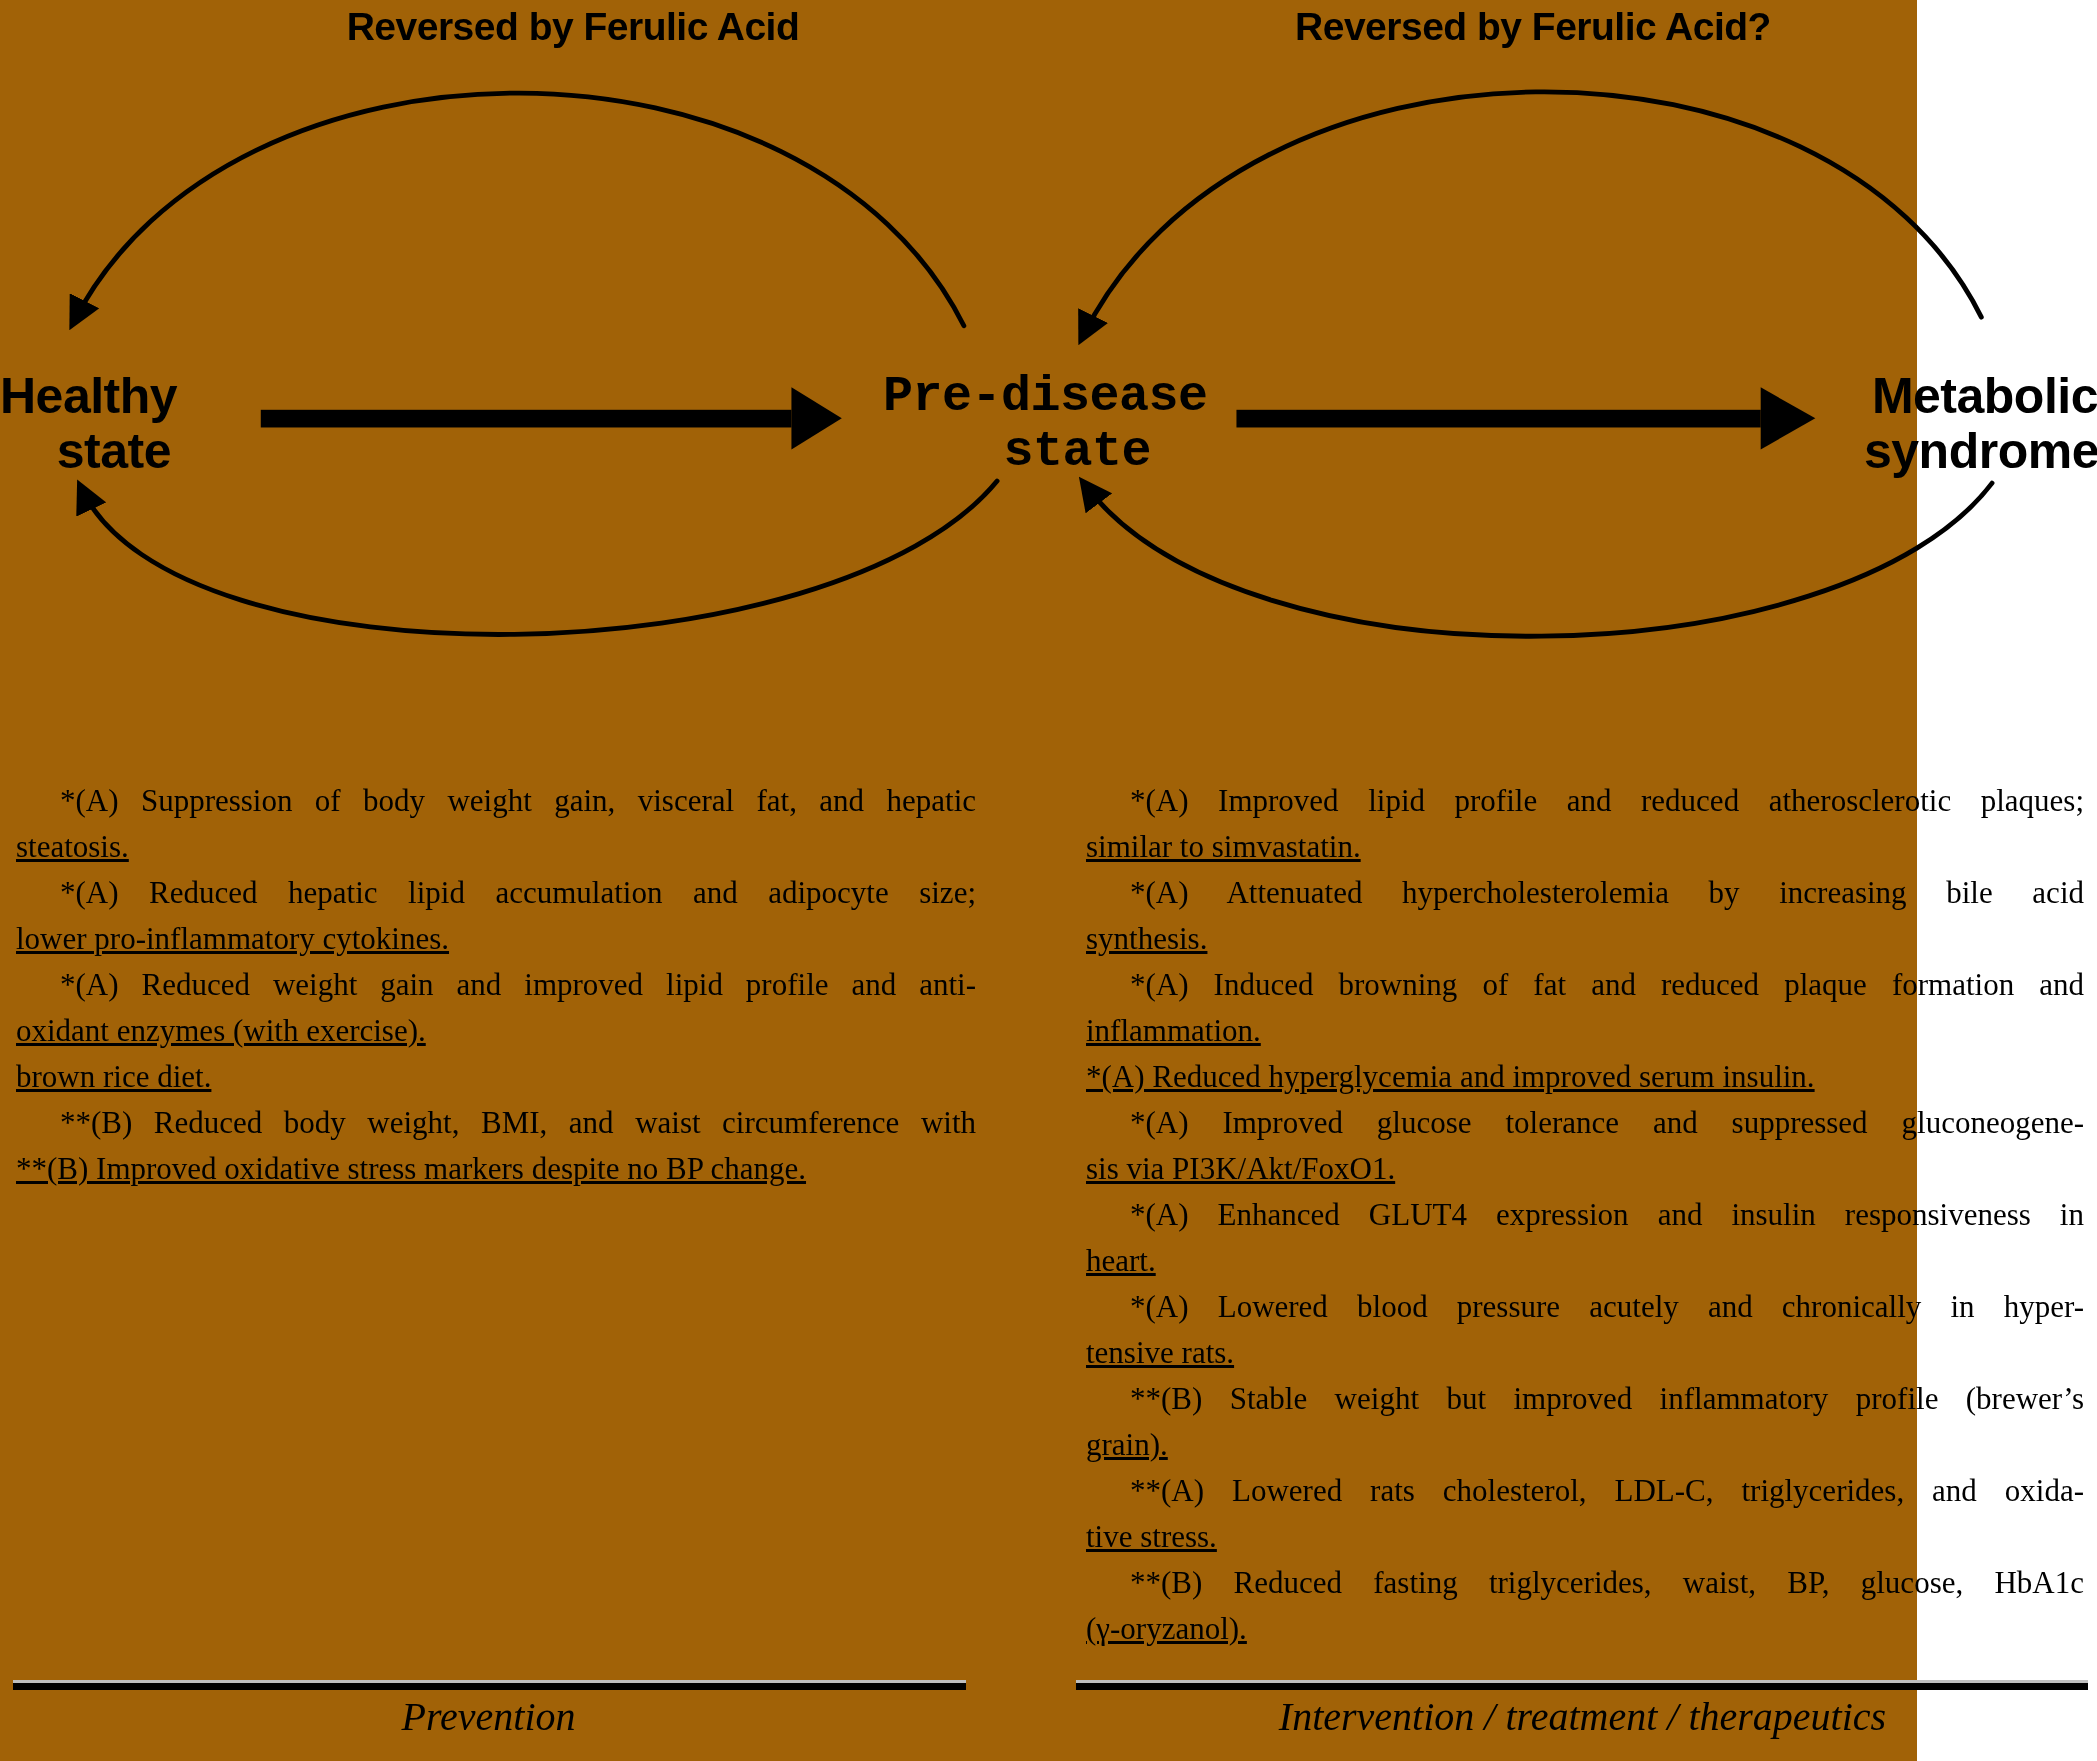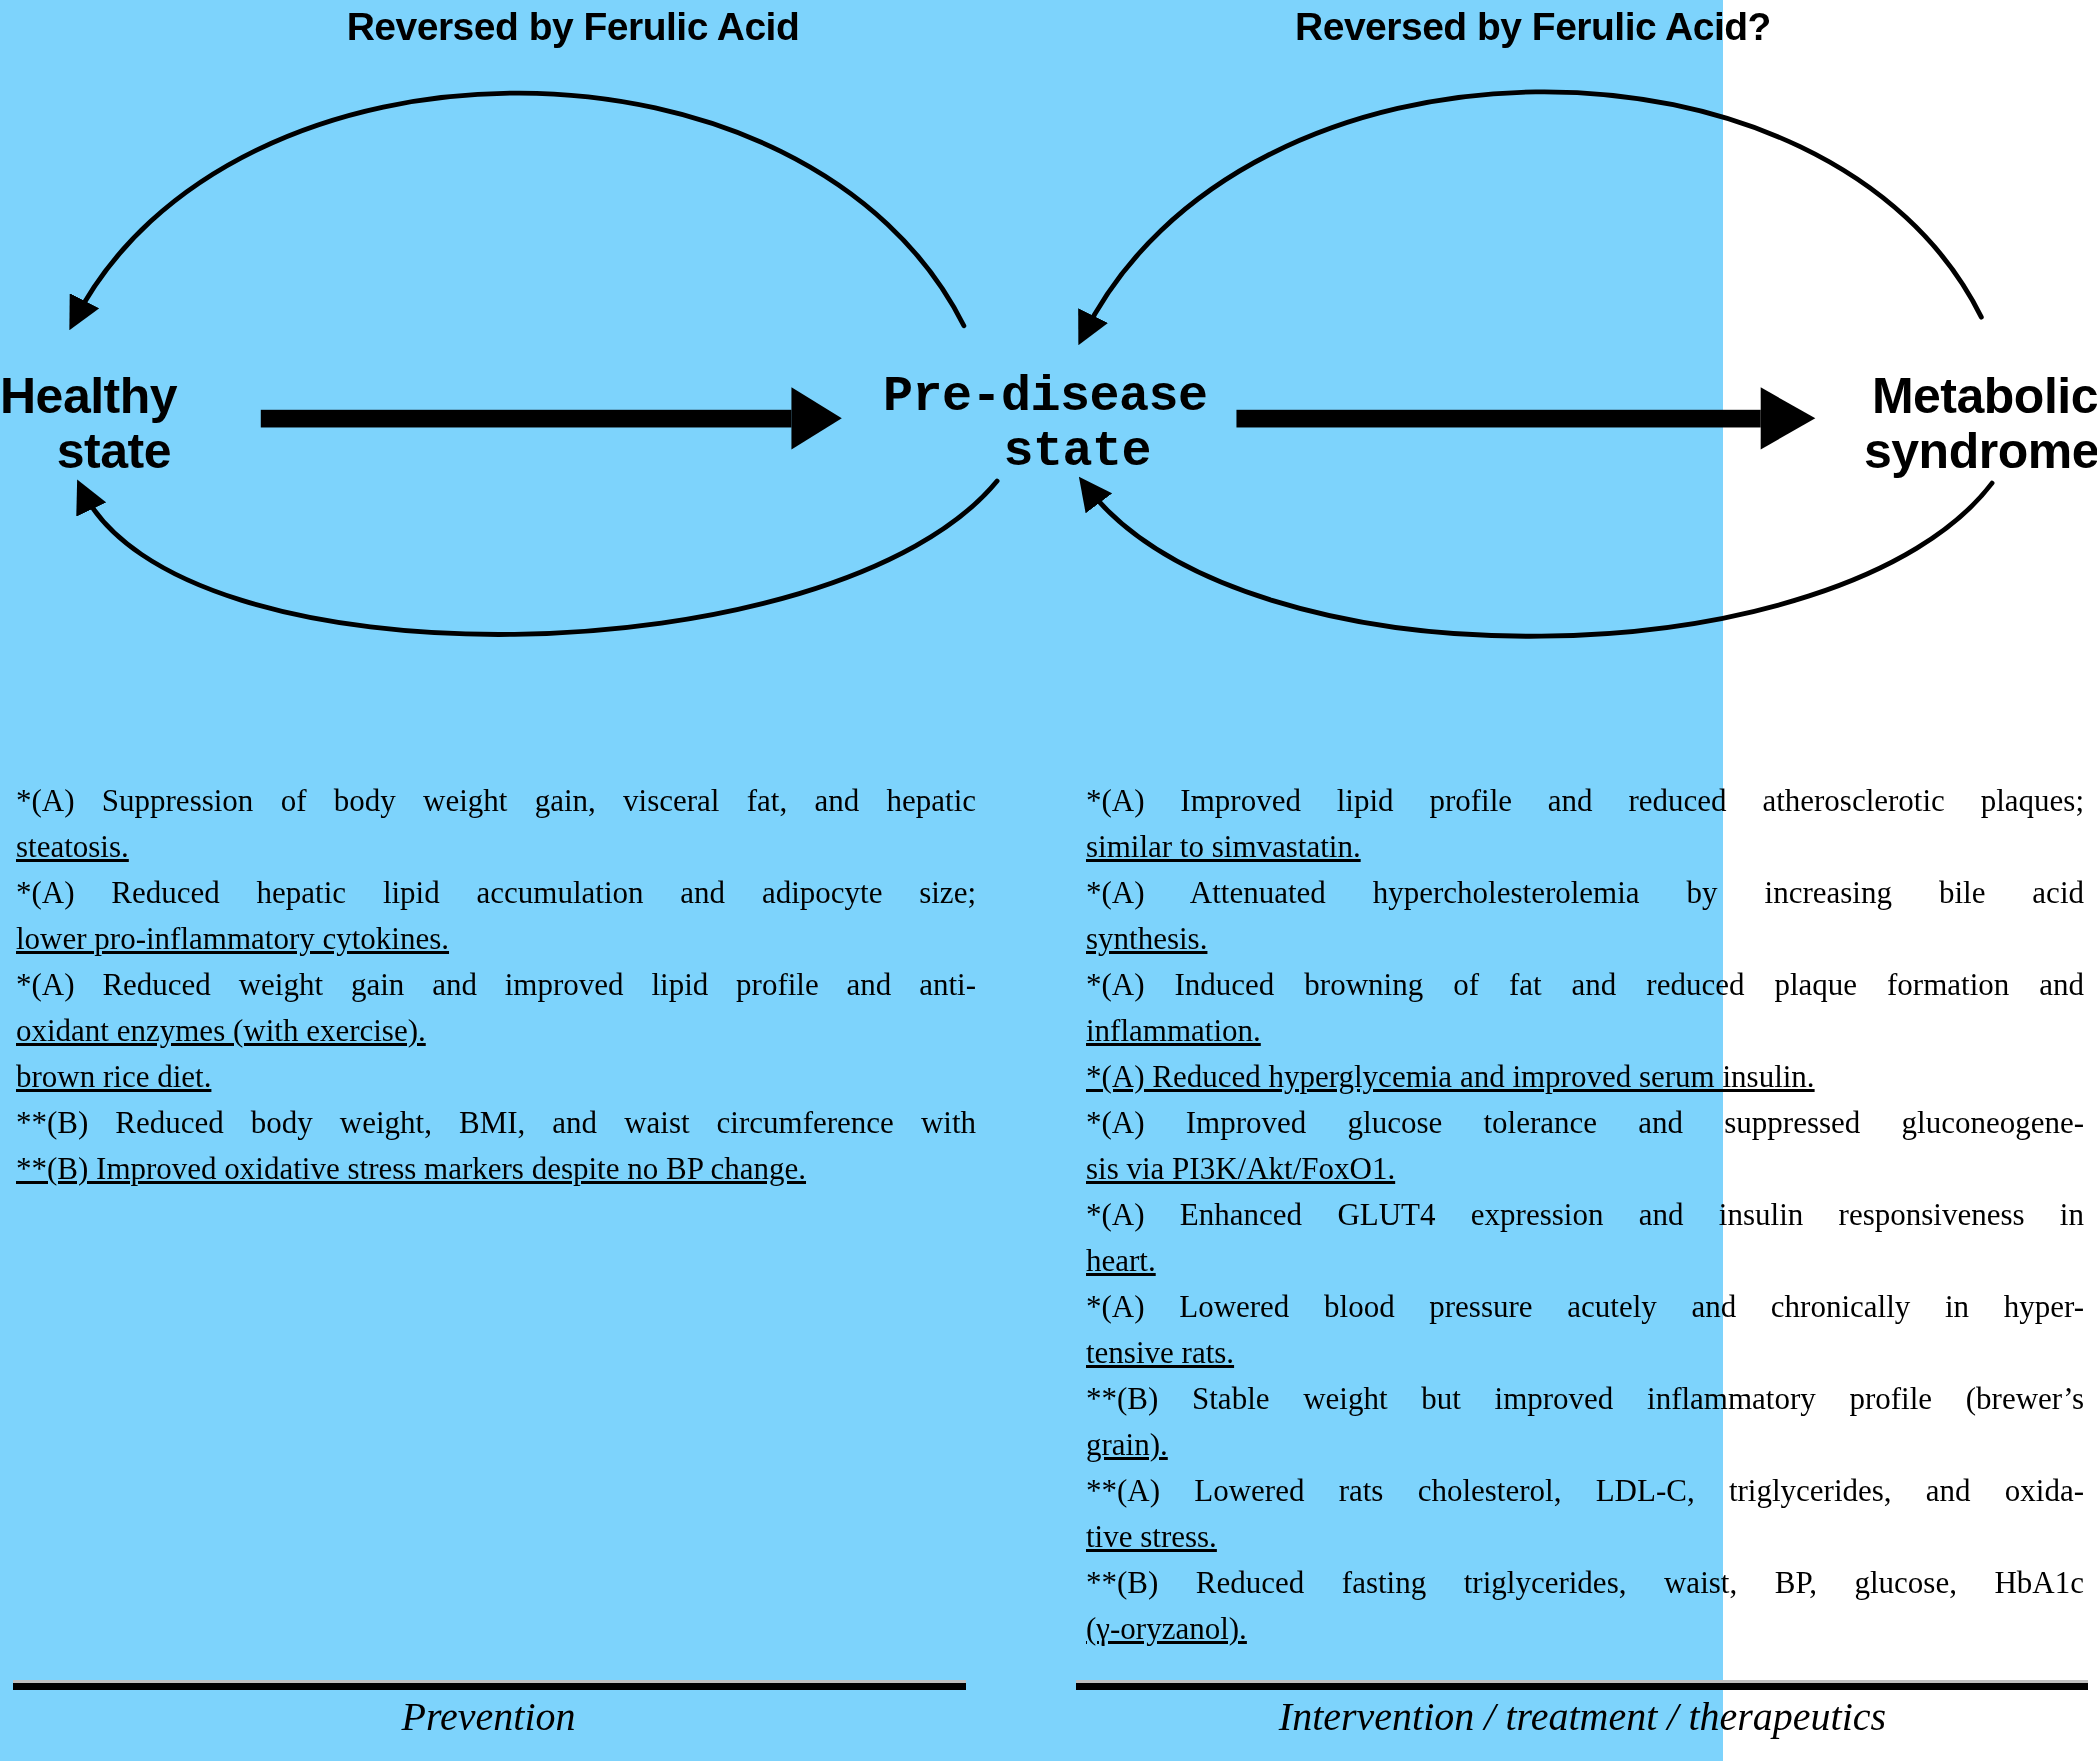--- a/index.html
+++ b/index.html
@@ -3,24 +3,25 @@
 <meta charset="utf-8">
 <style>
   html, body {
     margin: 0; padding: 0;
     background: #ffffff;
     width: 2097px; height: 1761px;
     overflow: hidden;
   }
   #canvas {
     position: relative;
-    width: 1723px; height: 1761px;
-    background: #7dd3fc;
+    width: 1890px; height: 1761px;
+    background: #a16207;
     font-family: "Liberation Serif", serif;
     color: #000;
+    padding-left: 27px;
   }
   #arrow-layer {
     position: absolute; left: 0; top: 0;
     width: 2097px; height: 1761px;
   }
   .loop-title {
     position: absolute;
     font-family: "Liberation Sans", sans-serif;
     font-weight: 700;
     font-size: 39px;
@@ -52,20 +53,21 @@
   .para { margin: 0; padding: 0; }
   .tline {
     font-family: "Liberation Serif", serif;
     font-size: 31px;
     line-height: 46px;
     white-space: normal;
   }
   .tline.just {
     text-align: justify;
     text-align-last: justify;
+    margin-left: 44px;
   }
   .tline.last {
     text-align: left;
     text-align-last: left;
     text-decoration: underline;
   }
   .rule { position: absolute; }
   .rule .rule-gray  { height: 2.7px;  background: #bfbfbf; }
   .rule .rule-black { height: 7px; background: #000000; }
   #rule-left  { left: 13.4px;   top: 1680px; width: 953px; }

